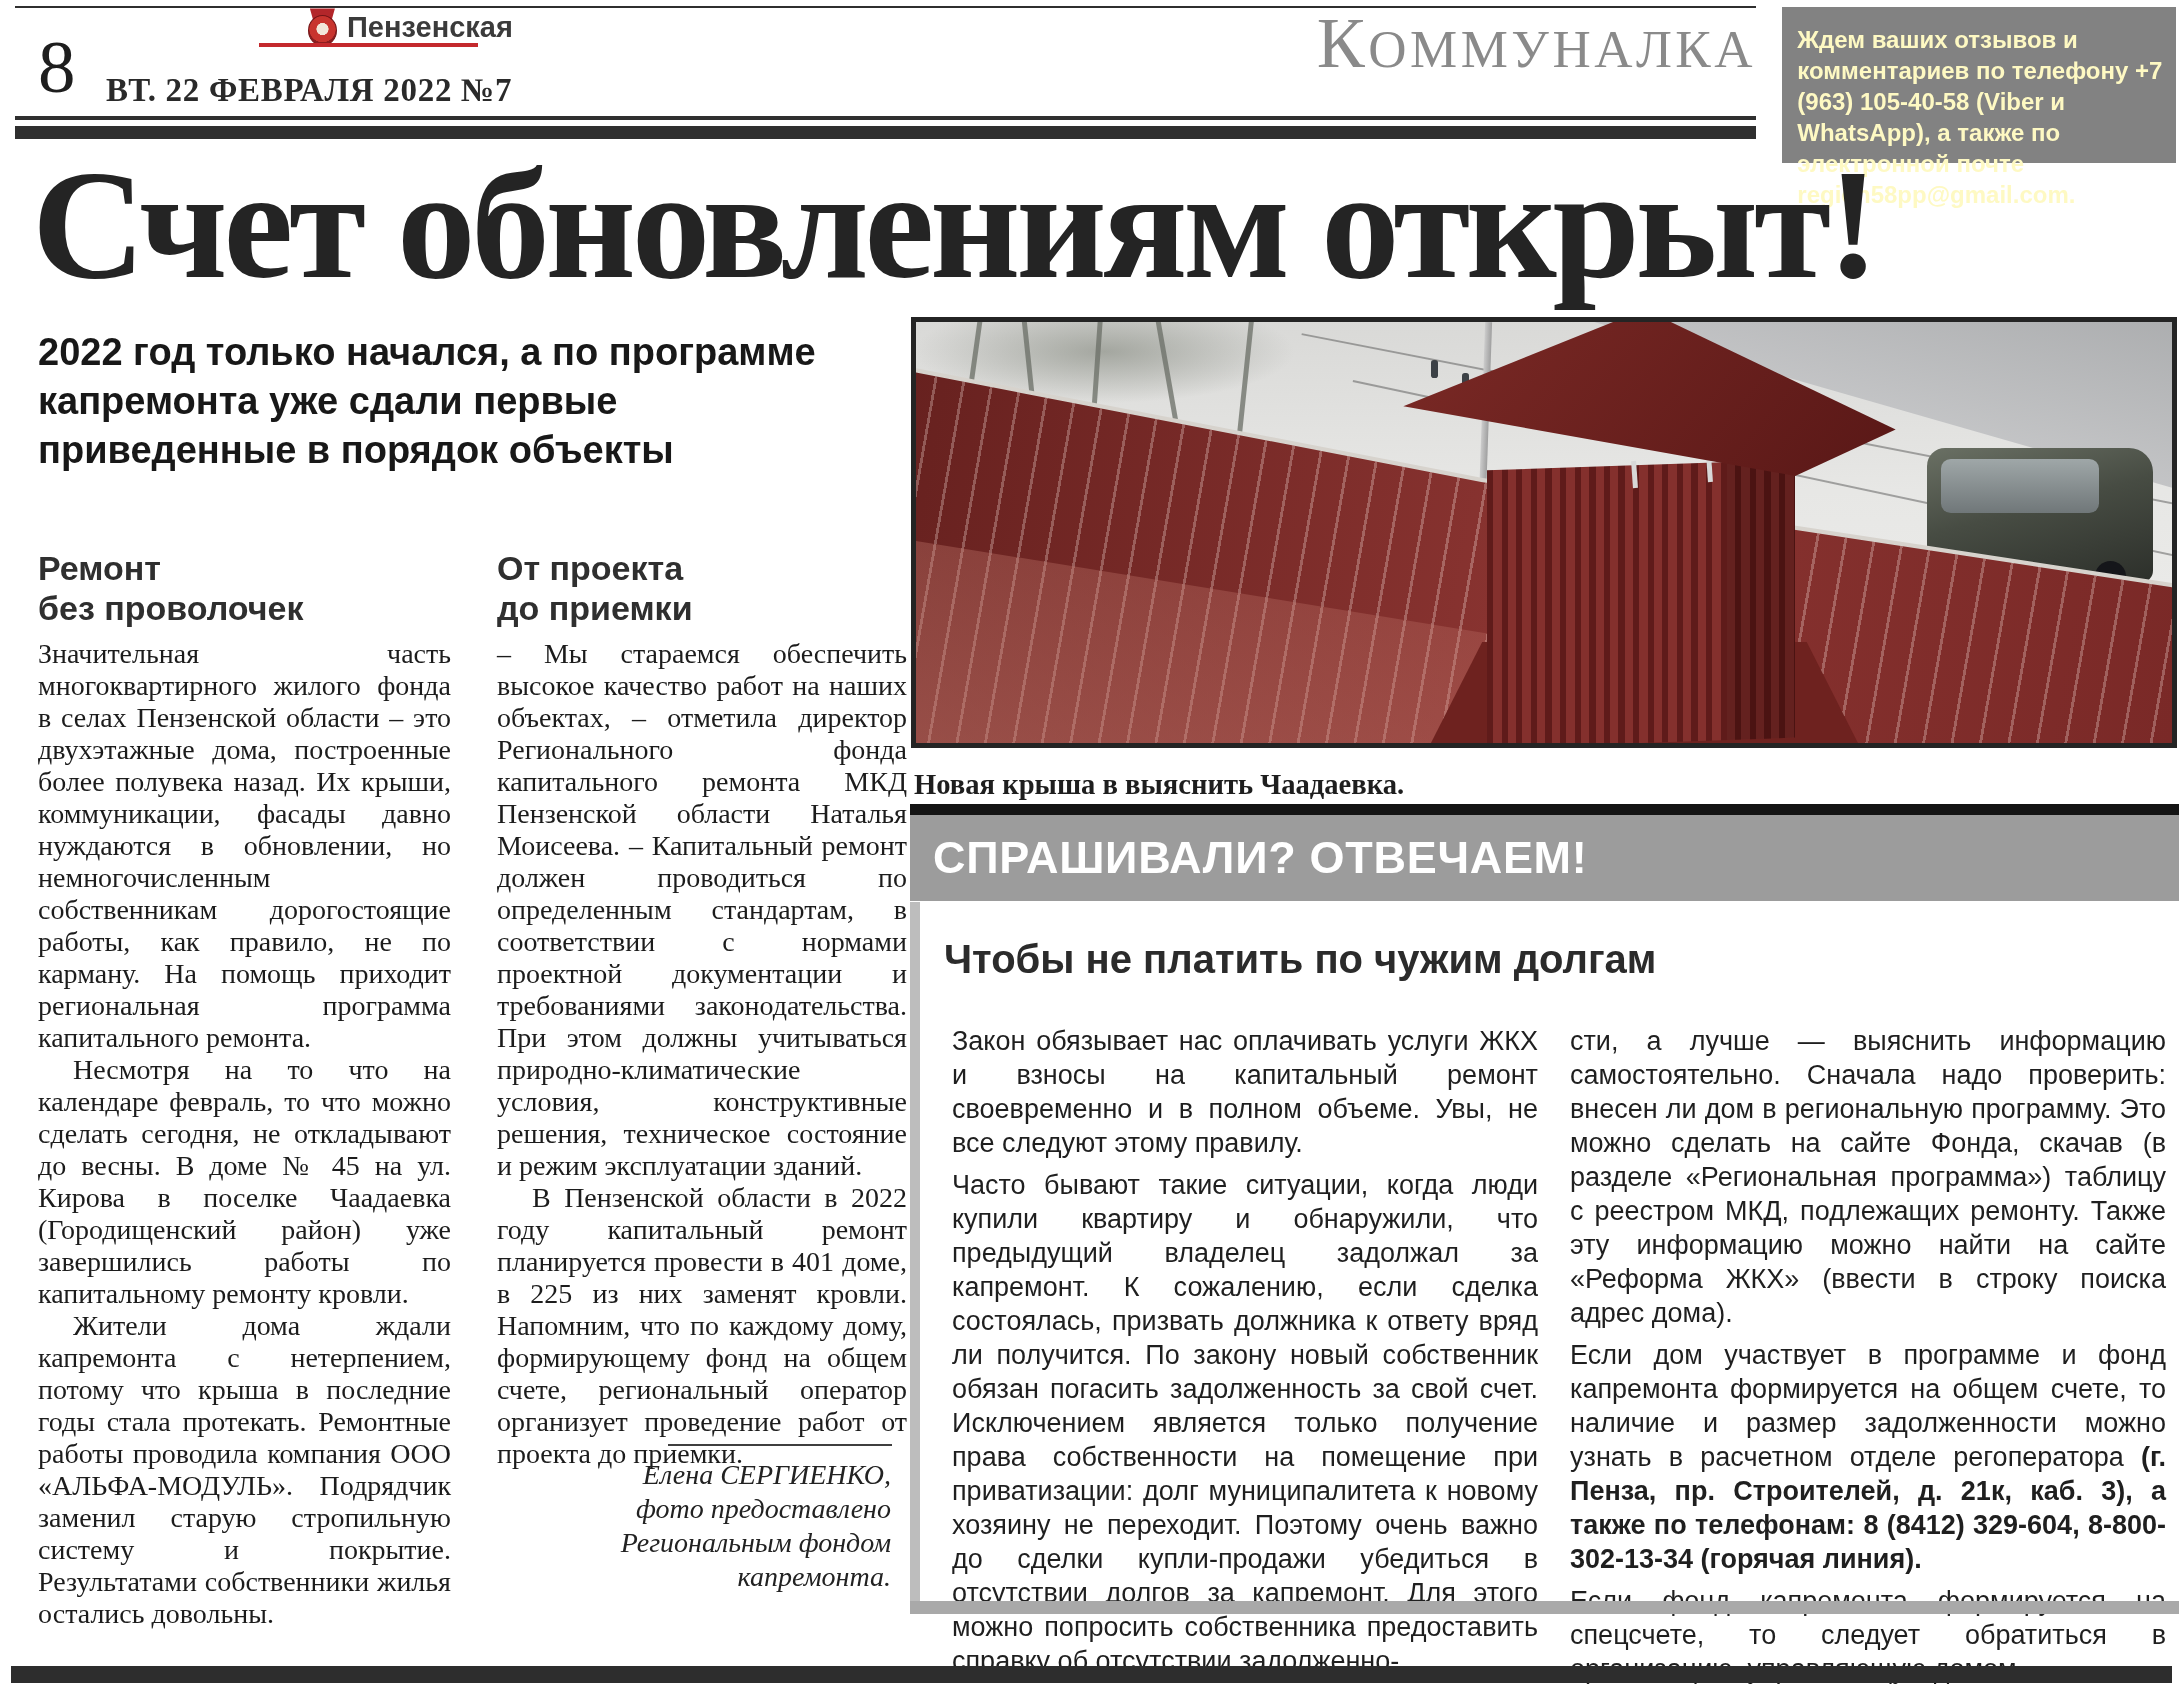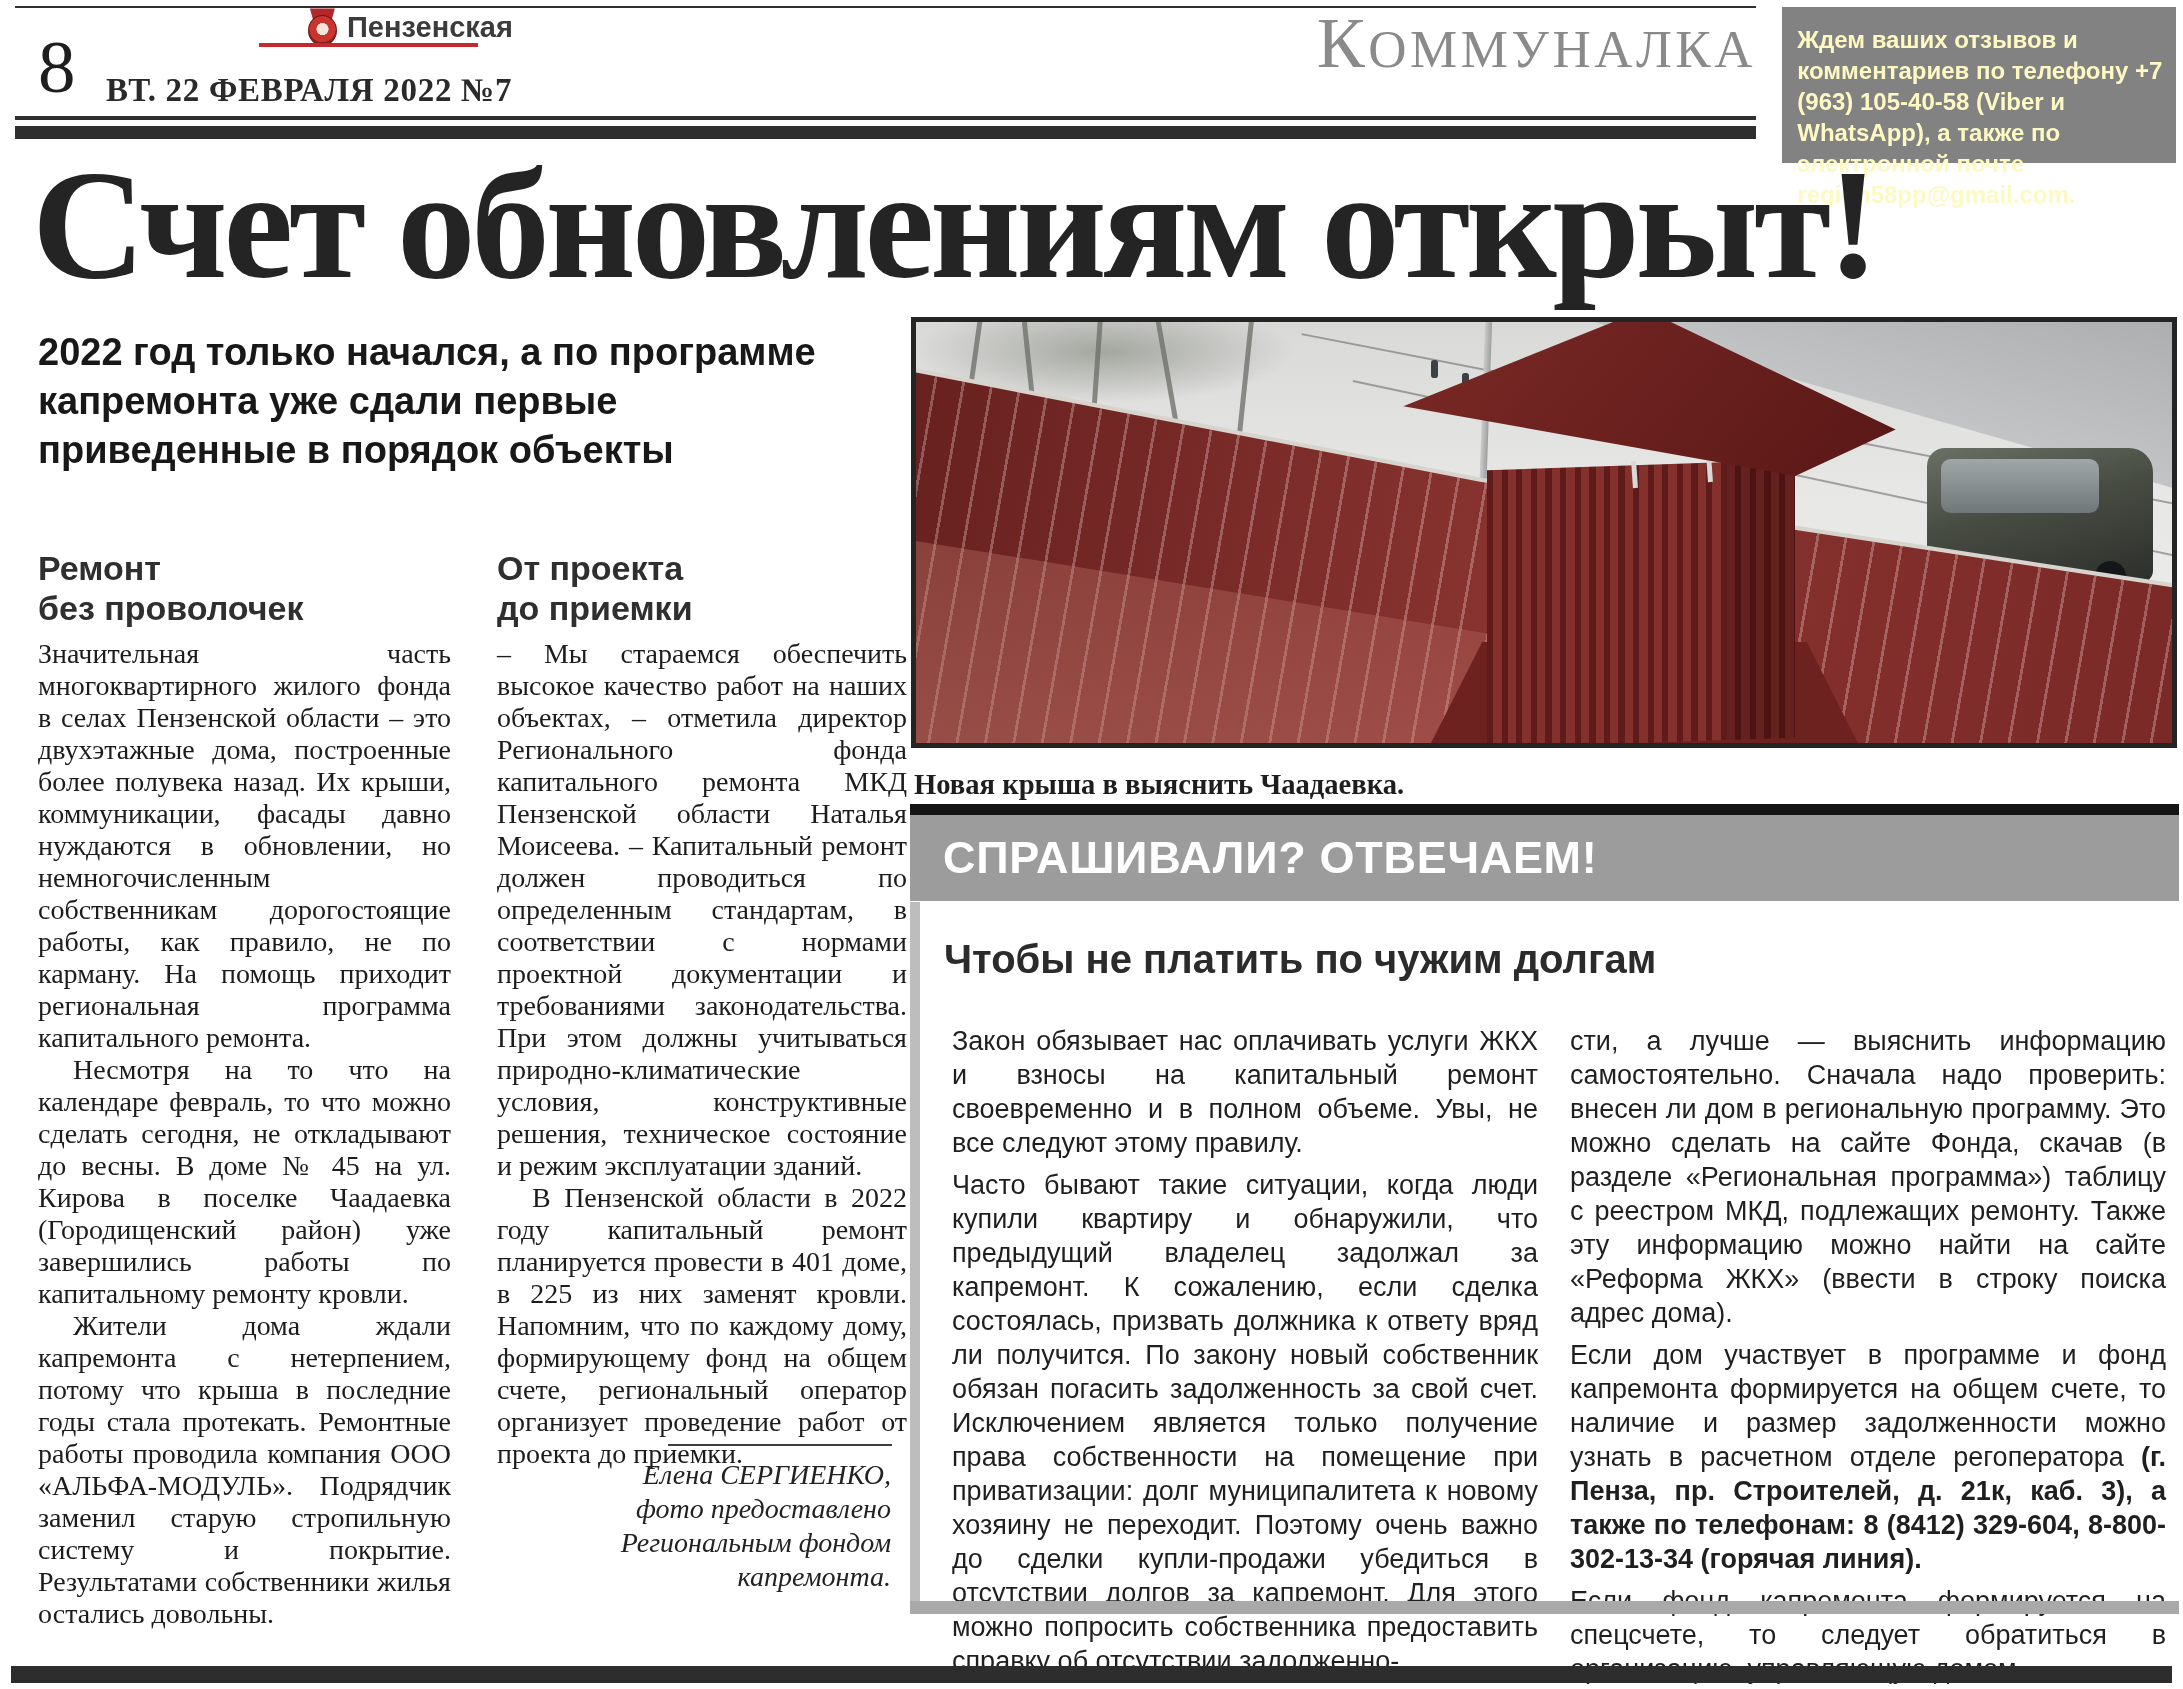--- a/index.html
+++ b/index.html
@@ -82,21 +82,21 @@
   .ph-chimney-shade{right:0;top:0;width:22%;height:100%;background:rgba(40,5,5,.35);}
   .ph-cap{left:38%;top:-3%;width:40%;height:46%;
           clip-path:polygon(50% 0,100% 62%,80% 86%,2% 50%);
           background:linear-gradient(130deg,#7c2a26,#581716);}
   .ph-slat{width:4.9px;height:26.5px;background:#d8d8d8;}
   .caption{left:914px;top:769px;font-size:28.6px;font-weight:bold;color:#1e1e1e;}
 
   
   .qa-bar-top{left:910px;top:804px;width:1269px;height:11px;background:#141414;}
   .qa-band{left:910px;top:815px;width:1269px;height:86px;background:#9c9c9c;}
-  .qa-band span{display:block;padding-left:33px;line-height:86px;font-size:45px;font-weight:bold;
+  .qa-band span{display:block;padding-left:23px;line-height:86px;font-size:45px;font-weight:bold;
                 color:#ffffff;letter-spacing:0.7px;font-family:"Liberation Sans","DejaVu Sans",sans-serif;}
   .qa-left-border{left:910px;top:902px;width:9.8px;height:712px;background:#bdbdbd;}
   .qa-title{left:944px;top:937px;font-size:40px;font-weight:bold;color:#2b2b2b;
             font-family:"Liberation Sans","DejaVu Sans",sans-serif;}
   .qa-col{position:absolute;top:1016px;font-family:"Liberation Sans","DejaVu Sans",sans-serif;}
   .qa-col-left{left:944px;width:602px;}
   .qa-col-right{left:1562px;width:612px;}
   .qa-col p{margin:8px;font-size:27px;line-height:34px;text-align:justify;color:#1f1f1f;}
   .qa-bar-bottom{left:910px;top:1601px;width:1269px;height:12.5px;background:#a9a9a9;}
 

